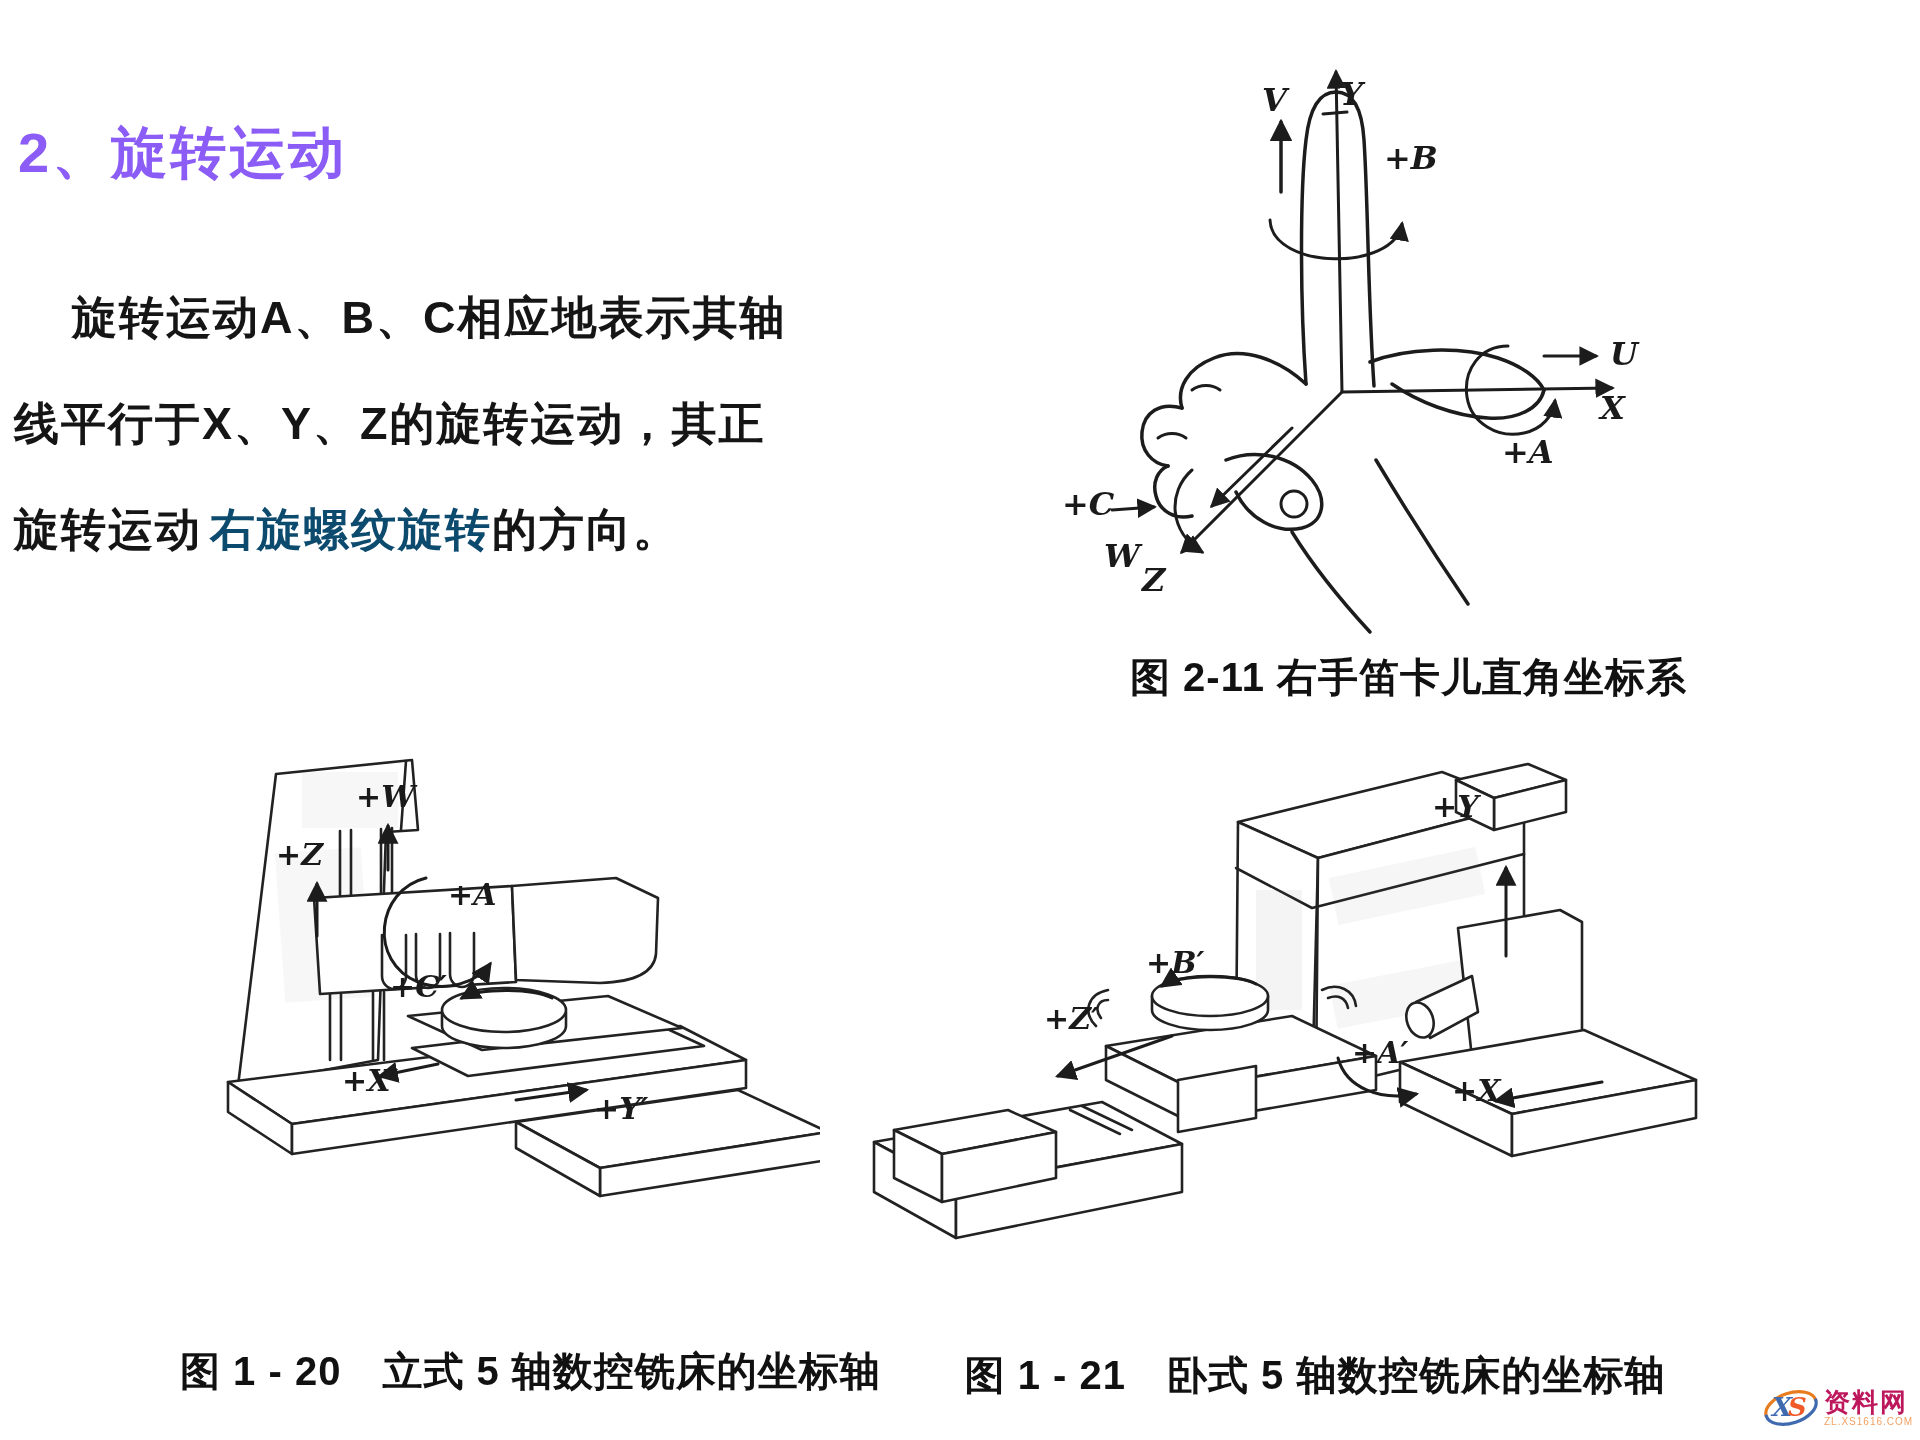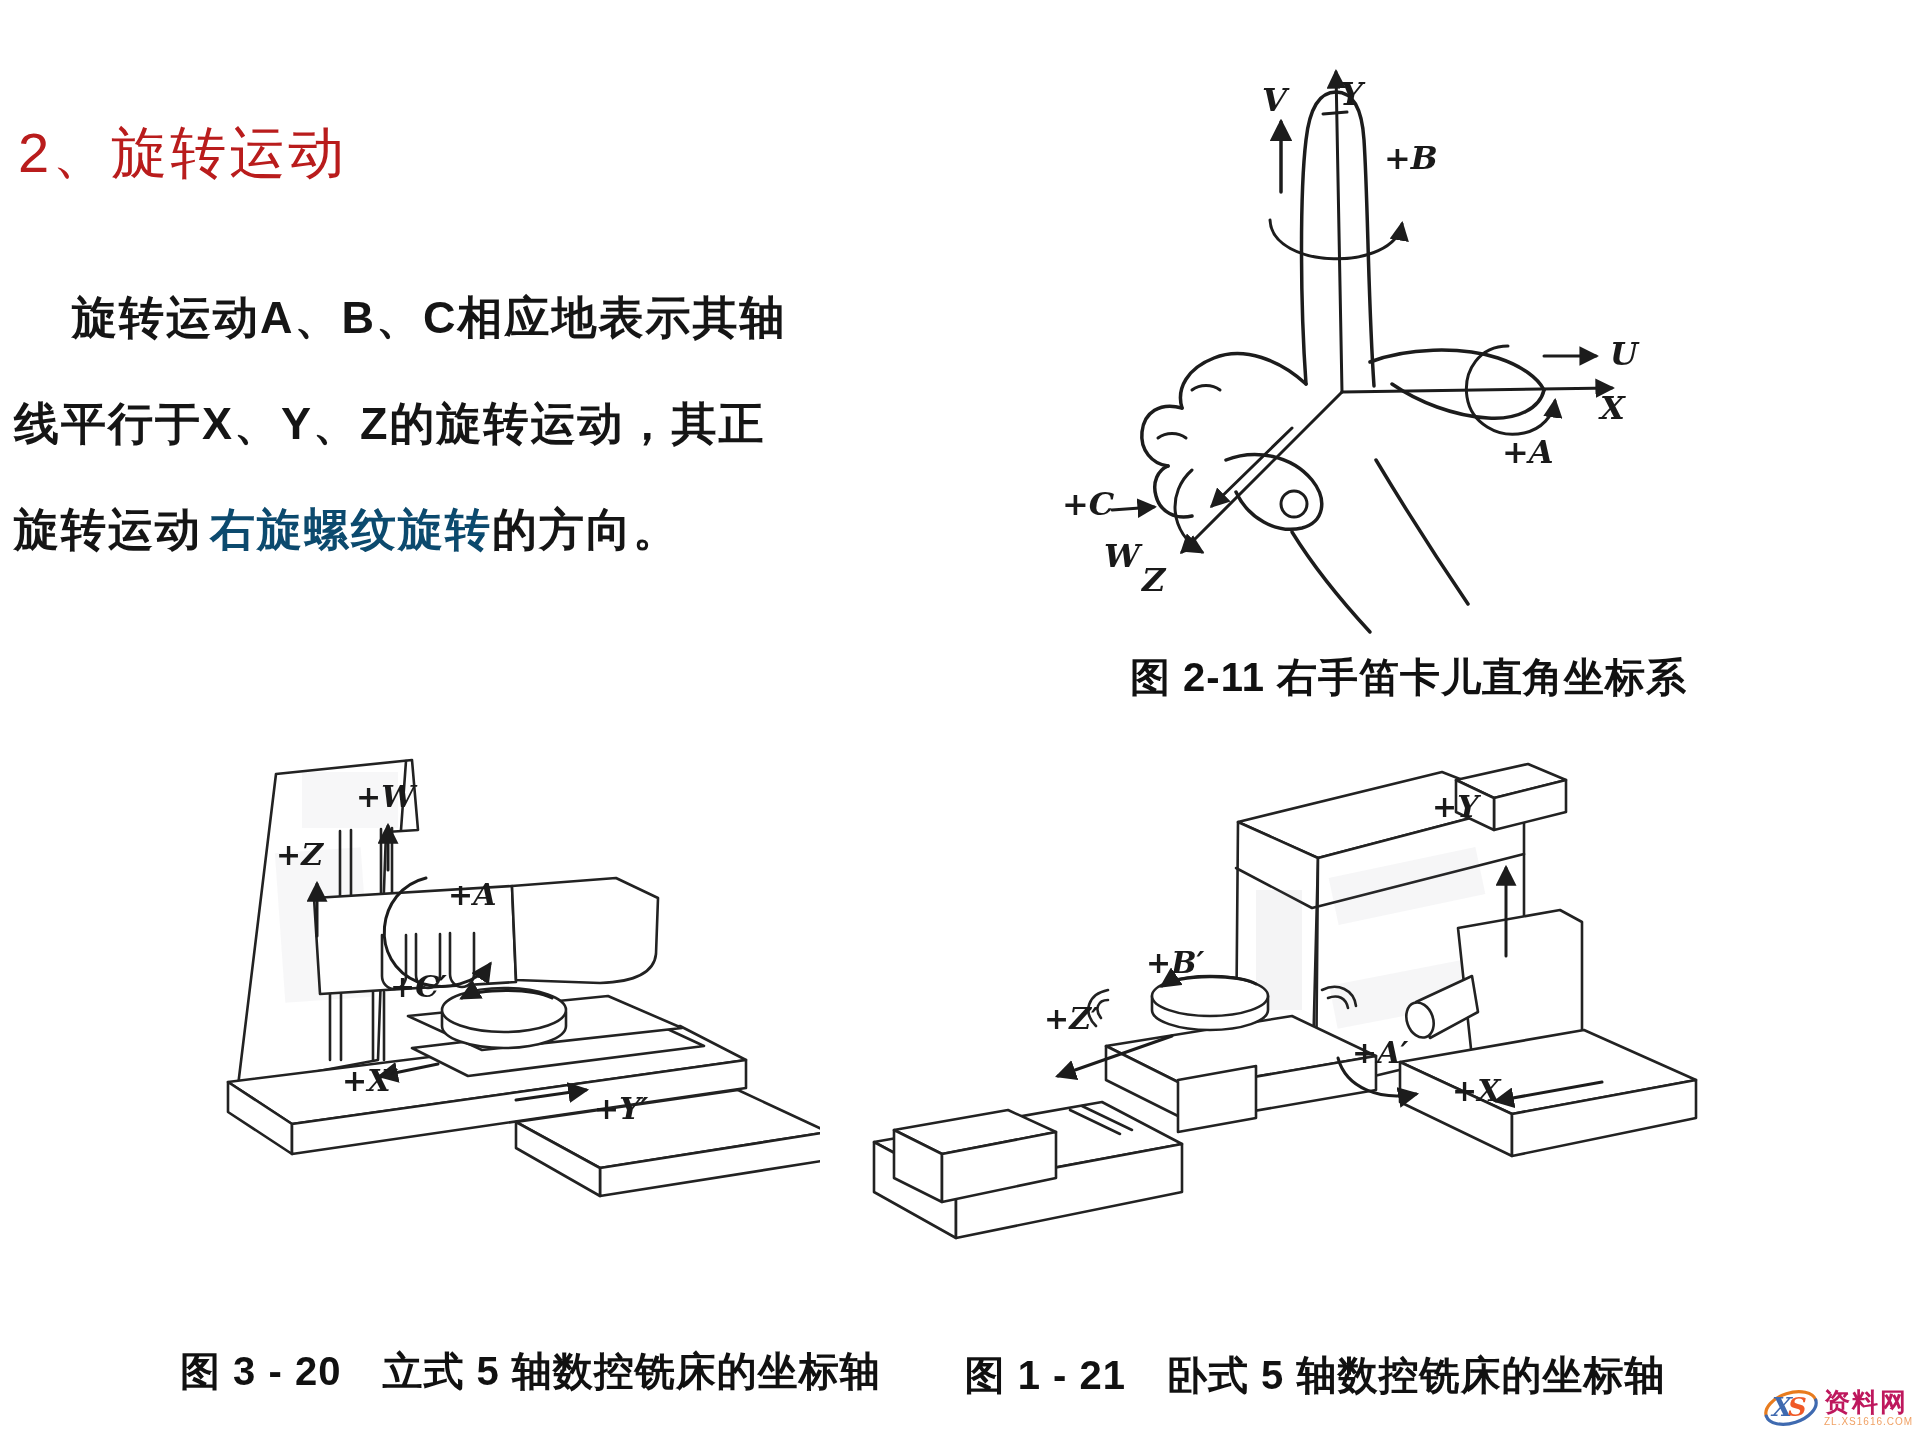--- a/index.html
+++ b/index.html
@@ -1,20 +1,20 @@
 <!DOCTYPE html>
 <html><head>
 <meta charset="utf-8">
 <style>
   html,body{margin:0;padding:0;background:#ffffff;}
   body{width:1920px;height:1440px;position:relative;overflow:hidden;
        font-family:"Liberation Sans",sans-serif;color:#151515;}
   .abs{position:absolute;}
   
-  .page-title{left:18px;top:116px;font-size:56px;font-weight:normal;color:#b91c1c;letter-spacing:3px;white-space:nowrap;}
+  .page-title{left:18px;top:116px;font-size:56px;font-weight:bold;color:#8b5cf6;letter-spacing:3px;white-space:nowrap;}
   .para-line{left:14px;font-size:45px;font-weight:600;letter-spacing:2px;color:#151515;white-space:nowrap;}
   .l1{top:288px;padding-left:58px;}
   .l2{top:394px;}
   .l3{top:500px;}
   .hl{color:#0c4a6e;margin-left:8px;}
   
   .fig-caption{font-size:40px;font-weight:bold;color:#111;text-align:center;letter-spacing:1px;white-space:nowrap;}
   
   .lbl{position:absolute;font-family:"DejaVu Serif","Liberation Serif",serif;
        font-style:italic;font-weight:bold;font-size:30px;color:#1a1a1a;white-space:nowrap;line-height:1;}
@@ -143,21 +143,21 @@
       <path d="M336,370 L406,360" marker-end="url(#ahl)"></path>
     </g>
   </svg>
   <span class="lbl" style="left:176px;top:52px;">+W</span>
   <span class="lbl" style="left:96px;top:110px;">+Z</span>
   <span class="lbl" style="left:268px;top:150px;">+A</span>
   <span class="lbl" style="left:210px;top:242px;">+C′</span>
   <span class="lbl" style="left:162px;top:336px;">+X′</span>
   <span class="lbl" style="left:414px;top:364px;">+Y′</span>
 </div>
-<div class="abs fig-caption" style="left:180px;top:1344px;width:640px;">图 3 - 20　立式 5 轴数控铣床的坐标轴</div>
+<div class="abs fig-caption" style="left:180px;top:1344px;width:640px;">图 1 - 20　立式 5 轴数控铣床的坐标轴</div>
 
 <div class="abs" style="left:860px;top:750px;width:880px;height:560px;">
   <svg width="880" height="560" viewBox="0 0 880 560">
     <defs>
       <marker id="ahr" viewBox="0 0 10 10" refX="8.5" refY="5" markerWidth="7" markerHeight="7" orient="auto-start-reverse">
         <path d="M0,0 L10,5 L0,10 z" fill="#1c1c1c"></path>
       </marker>
     </defs>
     <g stroke="#222" stroke-width="2.6" fill="#fff" stroke-linejoin="round" stroke-linecap="round">
 

